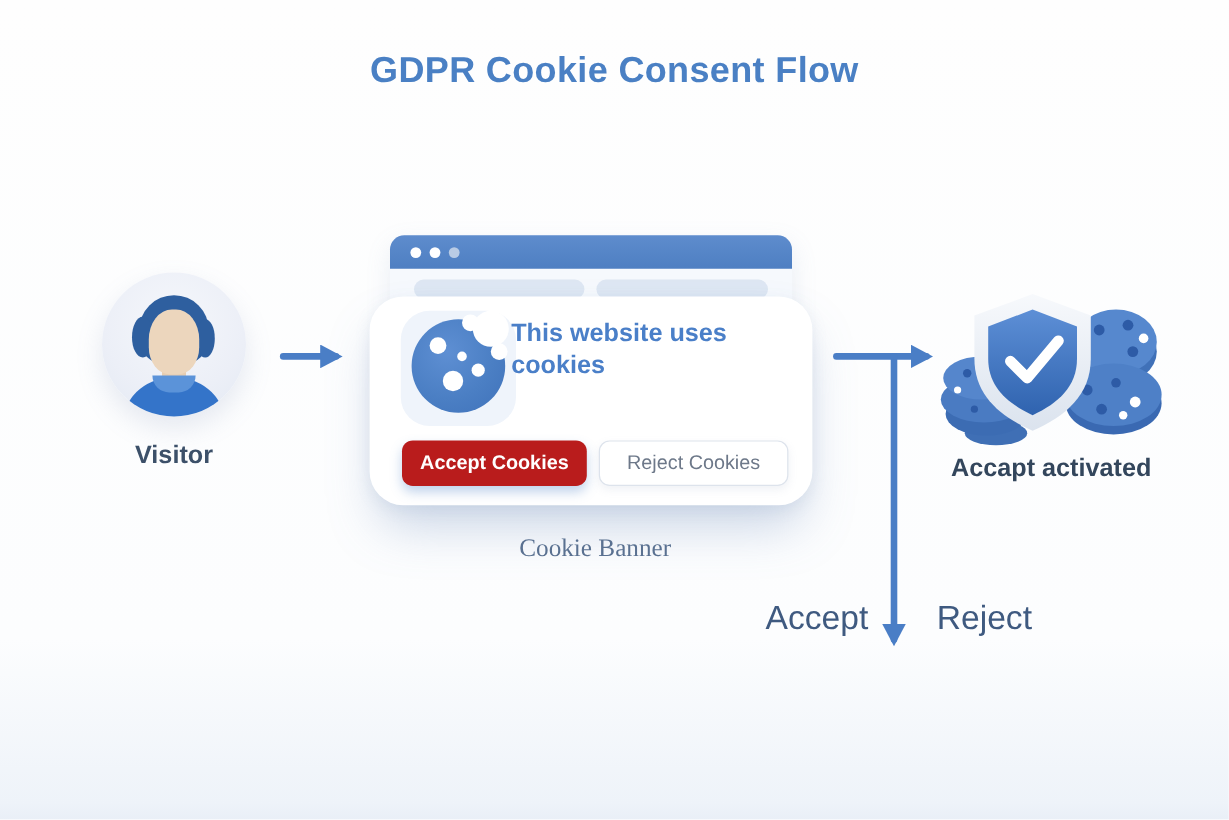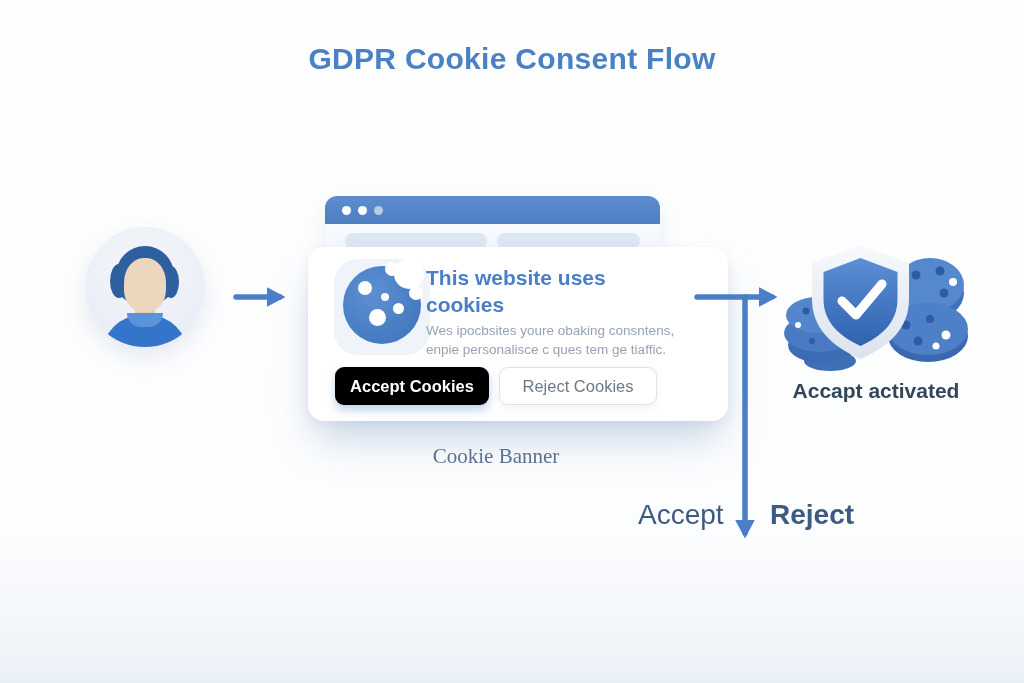--- a/index.html
+++ b/index.html
@@ -54,21 +54,21 @@
   .browser .dot{position:absolute;top:10px;width:9px;height:9px;border-radius:50%;}
   .browser .d1{left:17px;background:#ffffff;}
   .browser .d2{left:33px;background:#ffffff;}
   .browser .d3{left:49px;background:#b8cbe5;}
   .browser .ph{position:absolute;top:37px;height:16px;border-radius:8px;background:#dee7f3;}
   .browser .ph1{left:20px;width:142px;}
   .browser .ph2{left:172px;width:143px;}
 
   
   .card{
-    left:308px;top:247px;width:420px;height:174px;border-radius:16px;
+    left:308px;top:247px;width:369px;height:174px;border-radius:28px;
     background:#ffffff;
     box-shadow:0 24px 42px -8px rgba(104,134,182,.35), 0 4px 12px rgba(120,145,185,.12);
   }
   
   .cookie{position:absolute;width:78px;height:78px;}
   .cookie .halo{position:absolute;left:-9px;top:-7px;width:96px;height:96px;border-radius:24px;
     background:#eff4fb;}
   .cookie .base{position:absolute;left:0;top:0;width:78px;height:78px;border-radius:50%;
     background:radial-gradient(circle at 38% 35%,#5e8fd3 0%,#4b7fc4 55%,#3f72ba 100%);}
   .cookie .bite{position:absolute;background:#ffffff;border-radius:50%;}
@@ -82,34 +82,34 @@
   .cookie .c4{left:50px;top:37px;width:11px;height:11px;}
 
   .card .cookie{left:35px;top:19px;}
   .card-heading{position:absolute;left:118px;top:17px;width:240px;
     font-size:21px;line-height:27px;font-weight:bold;color:#4a7fc8;}
   .card-body{position:absolute;left:118px;top:74px;width:250px;
     font-size:13.5px;line-height:19px;color:#97a2b4;}
   .btn{position:absolute;top:120px;height:38px;border-radius:9px;
     font-family:"Liberation Sans",sans-serif;font-size:16.5px;
     display:flex;align-items:center;justify-content:center;cursor:pointer;border:none;}
-  .btn-accept{left:27px;width:154px;background:#000000;color:#ffffff;font-weight:bold;
+  .btn-accept{left:27px;width:154px;background:#b91c1c;color:#ffffff;font-weight:bold;
     box-shadow:0 5px 10px rgba(74,126,198,.35);}
   .btn-reject{left:191px;width:158px;background:#ffffff;color:#6d7889;
     border:1px solid #dde3ec;box-shadow:0 3px 7px rgba(130,150,185,.12);}
 
   .caption{left:308px;top:444px;width:376px;text-align:center;
     font-size:21px;color:#5a7191;font-weight:500;font-family:Liberation Serif, serif;}
 
   
   svg.arrows{left:0;top:0;pointer-events:none;}
 
   .branch-label{font-size:28px;color:#3f5a80;font-weight:500;}
   .accept-label{left:638px;top:499px;width:80px;text-align:right;}
-  .reject-label{left:770px;top:499px;width:90px;text-align:left;font-weight:bold;}
+  .reject-label{left:770px;top:499px;width:90px;text-align:right;}
 
   
   .result-art{left:778px;top:233px;}
   .result-label{left:760px;top:379px;width:232px;text-align:center;
     font-size:21px;color:#33465c;font-weight:600;}
 
   
   .mini{
     left:688px;top:556px;width:146px;height:78px;border-radius:10px;background:#ffffff;
     box-shadow:0 12px 22px -4px rgba(104,134,182,.35), 0 2px 6px rgba(120,145,185,.15);
@@ -132,20 +132,21 @@
 
   <div class="abs title">GDPR Cookie Consent Flow</div>
 
   <div class="abs avatar">
     <div class="hair"></div>
     <div class="neck"></div>
     <div class="face"></div>
     <div class="body"></div>
     <div class="collar"></div>
   </div>
+  <div class="abs flow-label visitor-label">Visitor</div>
 
   <div class="abs browser">
     <div class="bar">
       <span class="dot d1"></span>
       <span class="dot d2"></span>
       <span class="dot d3"></span>
     </div>
     <div class="ph ph1"></div>
     <div class="ph ph2"></div>
   </div>
@@ -156,24 +157,20 @@
       <div class="base"></div>
       <div class="bite b1"></div>
       <div class="bite b2"></div>
       <div class="bite b3"></div>
       <div class="chip c1"></div>
       <div class="chip c2"></div>
       <div class="chip c3"></div>
       <div class="chip c4"></div>
     </div>
     <div class="card-heading">This website uses cookies</div>
-    <div class="card-body">
-      <span>Wes ipocbsites youre obaking consntens,</span><br>
-      <span>enpie personalisce c ques tem ge tiaffic.</span>
-    </div>
     <button class="btn btn-accept">Accept Cookies</button>
     <button class="btn btn-reject">Reject Cookies</button>
   </div>
   <div class="abs caption">Cookie Banner</div>
 
   <svg class="abs arrows" width="1024" height="683" viewBox="0 0 1024 683">
     <defs>
       <marker id="ah" markerWidth="3.6" markerHeight="3.6" refX="2.4" refY="1.8" orient="auto" markerUnits="strokeWidth">
         <path d="M0,0 L3.4,1.8 L0,3.6 Z" fill="#4a7ec6"></path>
       </marker>

